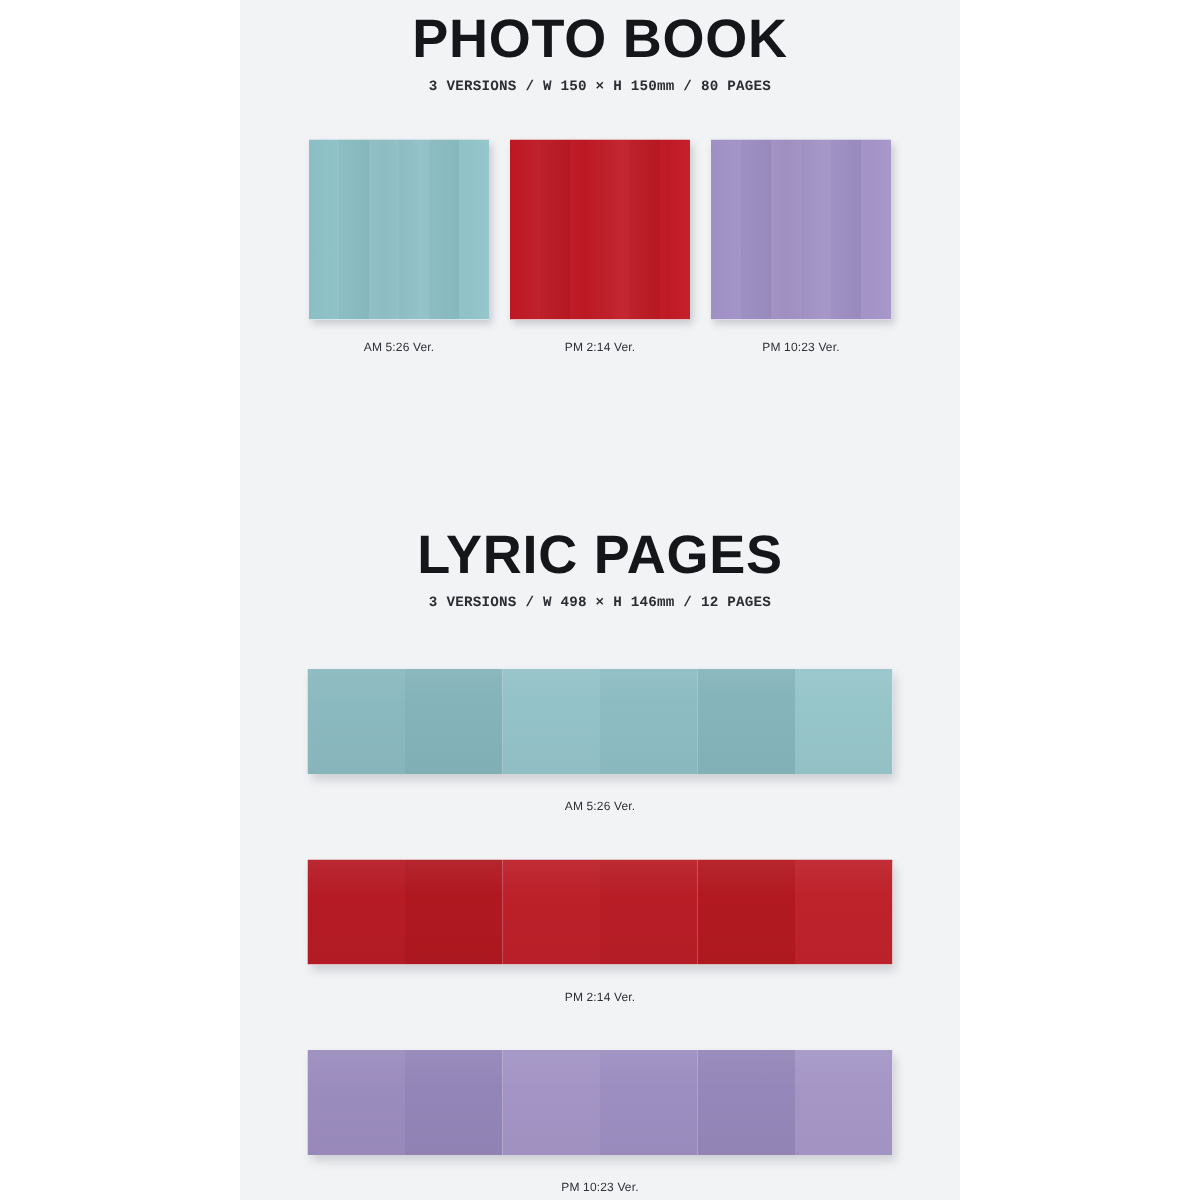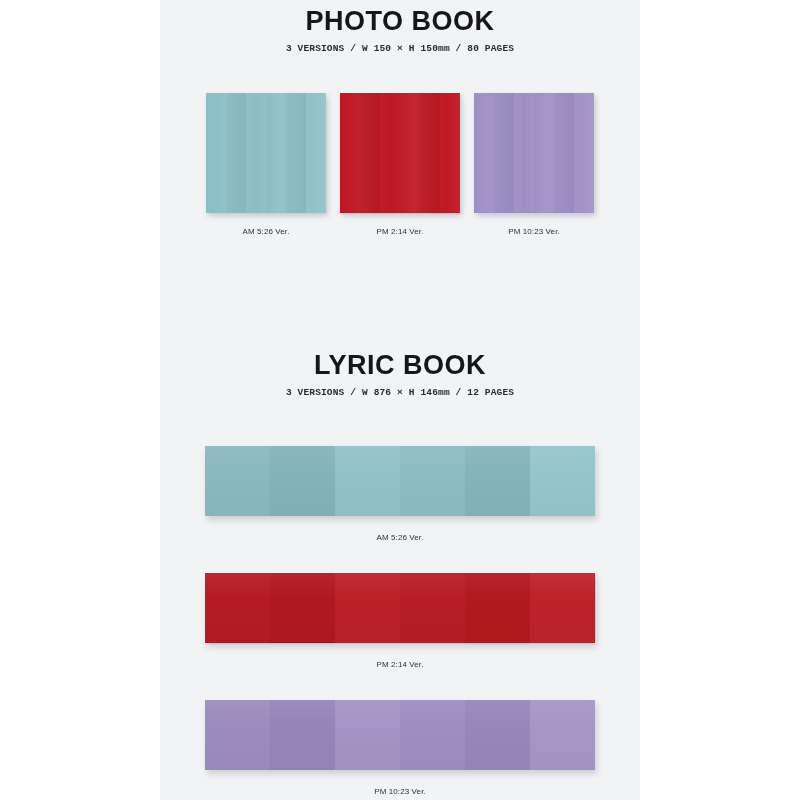--- a/index.html
+++ b/index.html
@@ -31,21 +31,21 @@
     background: #f2f3f5;
     box-sizing: border-box;
   }
 
   
   .section-head {
     width: 100%;
     text-align: center;
   }
   .section-title {
-    font-size: 27px;
+    font-size: 36px;
     font-weight: 700;
     letter-spacing: 0.5px;
     color: #15161a;
     line-height: 1;
     margin: 0;
     font-family: "Liberation Sans", sans-serif;
   }
   .section-subtitle {
     font-size: 9.5px;
     font-weight: 700;
@@ -198,22 +198,22 @@
           <span style="background: rgb(166, 149, 201);"></span>
         </div>
         <div class="sheen"></div>
       </div>
       <div class="caption">PM 10:23 Ver.</div>
     </div>
 
   </div>
 
   <div class="section-head" style="position:absolute; left:160px; top:352px; width:480px;">
-    <p class="section-title">LYRIC BOOK</p>
-    <p class="section-subtitle">3 VERSIONS / W 876 × H 146mm / 12 PAGES</p>
+    <p class="section-title">LYRIC PAGES</p>
+    <p class="section-subtitle">3 VERSIONS / W 498 × H 146mm / 12 PAGES</p>
   </div>
 
   <div class="lyric-item" style="top:446px;">
     <div class="strip">
       <div class="panelwrap">
         <span style="background: rgb(138, 185, 191);"></span>
         <span style="background: rgb(132, 179, 186);"></span>
         <span style="background: rgb(147, 194, 200);"></span>
         <span style="background: rgb(141, 188, 195);"></span>
         <span style="background: rgb(133, 180, 187);"></span>

